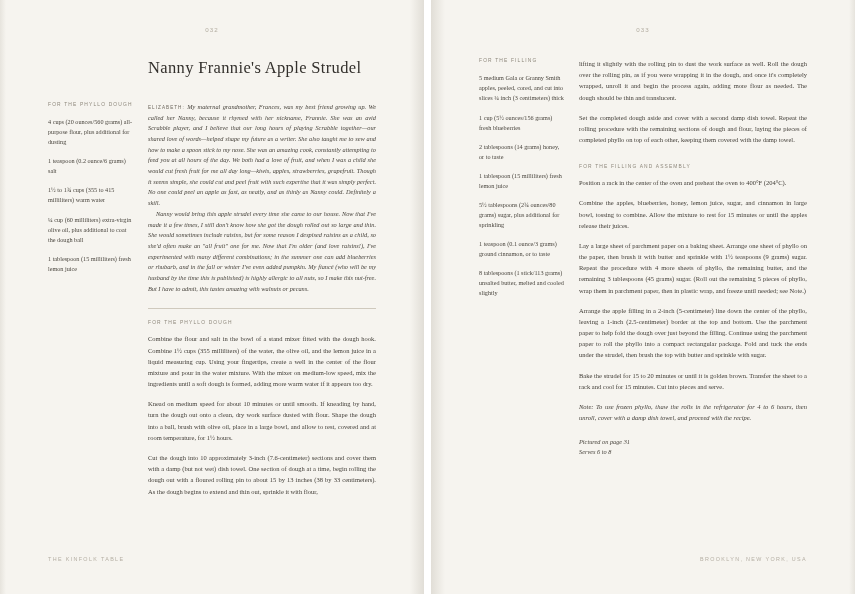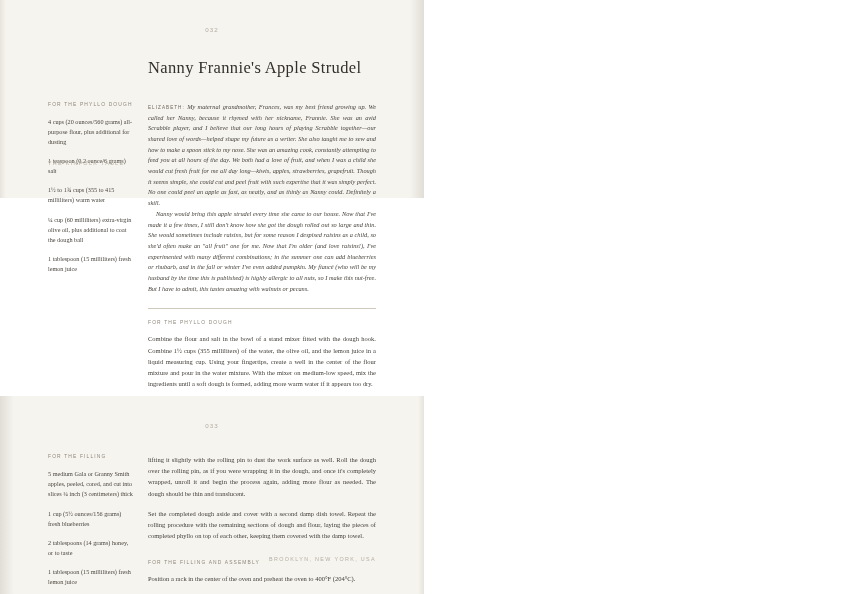--- a/index.html
+++ b/index.html
@@ -14,21 +14,20 @@
     font-family: "Liberation Serif", "DejaVu Serif", serif;
     color: #3a3733;
   }
 
   .spread {
     position: relative;
     width: 855px;
     height: 594px;
     display: flex;
     background: #ffffff;
-    flex-direction: column;
   }
 
   
   .page {
     position: relative;
     background: #f6f4ef;
     height: 594px;
     box-sizing: border-box;
   }
   .page-left {

